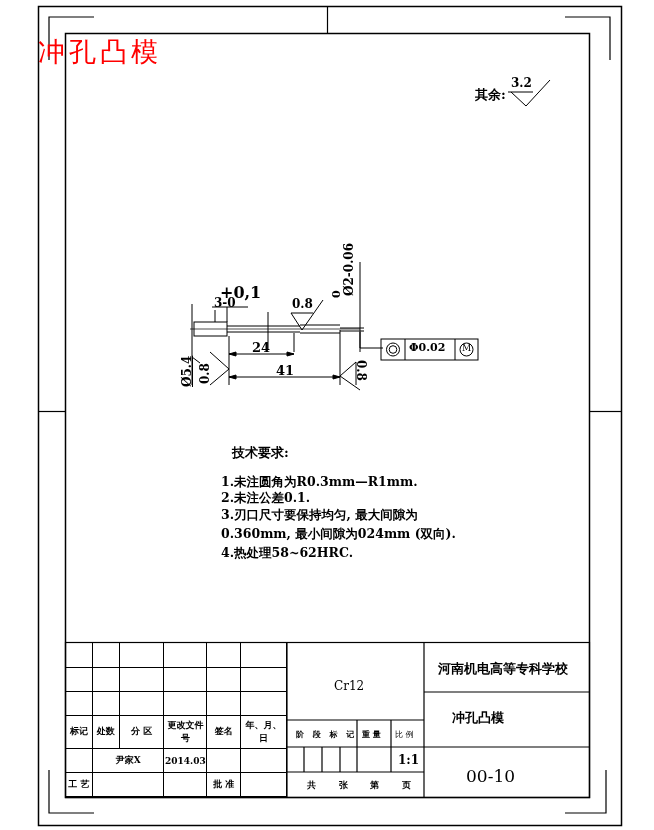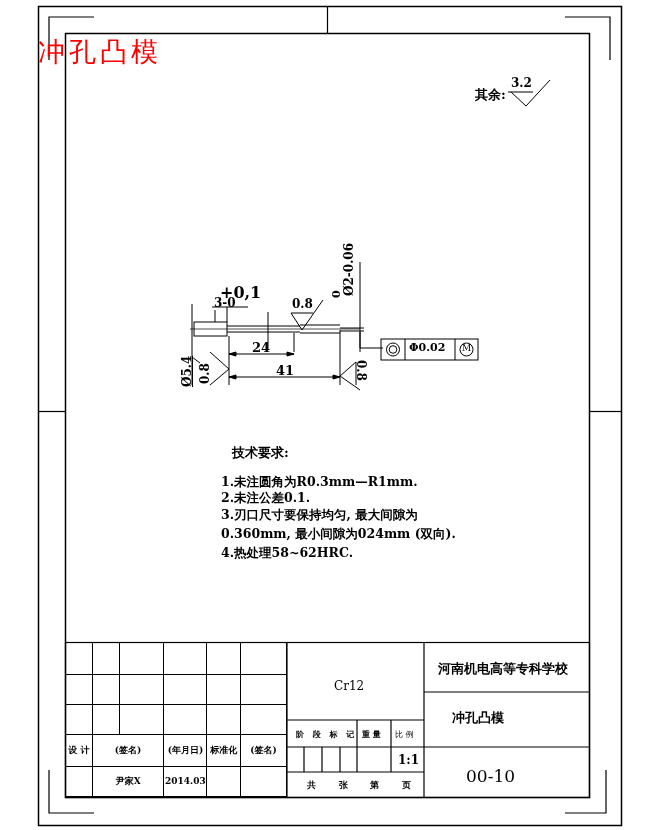--- a/index.html
+++ b/index.html
@@ -154,33 +154,41 @@
         <td></td>
       </tr>
   <tr style="height:19px">
         <td></td>
         <td></td>
         <td></td>
         <td></td>
         <td></td>
         <td></td>
       </tr>
-  <tr style="height:20px">
-    <td colspan="1">设 计</td>
-    <td colspan="2">(签名)</td>
-    <td>(年月日)</td>
-    <td>标准化</td>
-    <td>(签名)</td>
+  <tr style="height:19px">
+    <td>标记</td>
+    <td>处数</td>
+    <td>分 区</td>
+    <td>更改文件号</td>
+    <td>签名</td>
+    <td>年、月、日</td>
   </tr>
   <tr style="height:19px">
     <td></td>
     <td colspan="2">尹家X</td>
     <td>2014.03</td>
     <td></td>
         <td></td>
+  </tr>
+  <tr style="height:19px">
+    <td>工 艺</td>
+    <td colspan="2"></td>
+        <td></td>
+    <td>批 准</td>
+    <td></td>
   </tr>
 </tbody>
   </table>
 
 <div class="txt" style="left:334px;top:679px;font-size:12px;">Cr12</div>
 <div class="txt" style="left:438px;top:660px;font-size:13px;font-weight:bold;">河南机电高等专科学校</div>
 <div class="txt" style="left:452px;top:709px;font-size:13px;font-weight:bold;">冲孔凸模</div>
 <div class="txt" style="left:296px;top:729px;font-size:8px;font-weight:bold;letter-spacing:3px;">阶 段 标 记</div>
 <div class="txt" style="left:362px;top:729px;font-size:8px;font-weight:bold;">重 量</div>
 <div class="txt" style="left:395px;top:729px;font-size:8px;font-weight:normal;">比 例</div>

